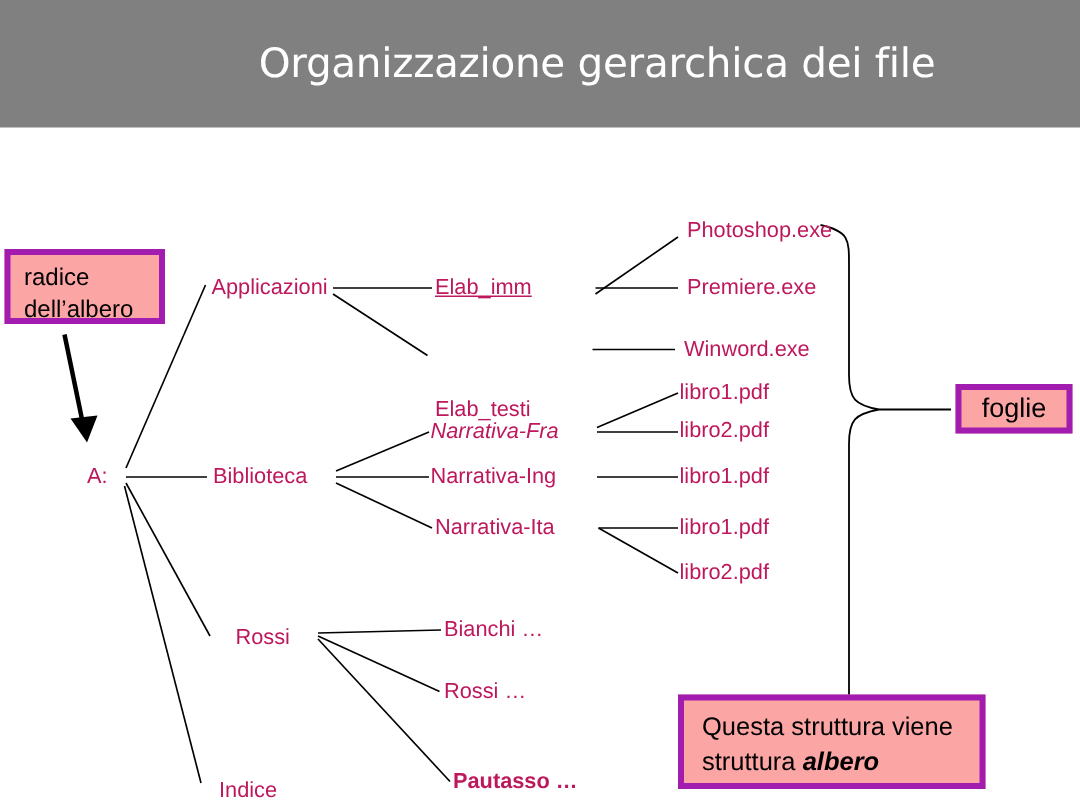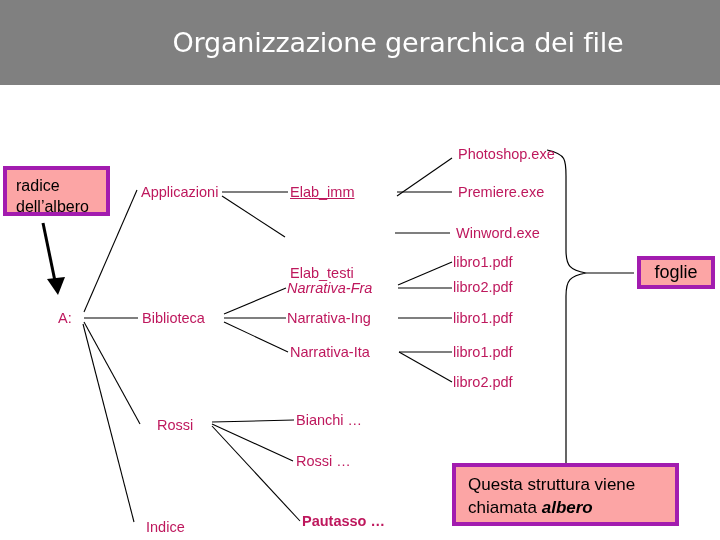--- a/index.html
+++ b/index.html
@@ -75,21 +75,21 @@
     height: 33px;
     display: flex;
     align-items: center;
     justify-content: center;
     font-family: "Liberation Sans", sans-serif;
     font-size: 18px;
   }
   #albero-callout {
     left: 452px;
     top: 463px;
-    width: 227px;
+    width: 205px;
     height: 63px;
     padding: 7px 0 0 12px;
     font-family: "Liberation Sans", sans-serif;
     font-size: 17px;
     line-height: 1.35;
   }
   #albero-callout .emph {
     font-weight: bold;
     font-style: italic;
   }
@@ -199,16 +199,16 @@
   <div class="node" style="left:453px; top:311px;">libro1.pdf</div>
   <div class="node" style="left:453px; top:345px;">libro1.pdf</div>
   <div class="node" style="left:453px; top:375px;">libro2.pdf</div>
 
   <div class="callout-box" id="foglie-callout">
     <span>foglie</span>
   </div>
 
   <div class="callout-box" id="albero-callout">
     <div>Questa struttura viene</div>
-    <div><span>chiamata </span><span class="emph">albero</span></div>
+    <div><span>struttura </span><span class="emph">albero</span></div>
   </div>
 
 </div>
 
 </body></html>

